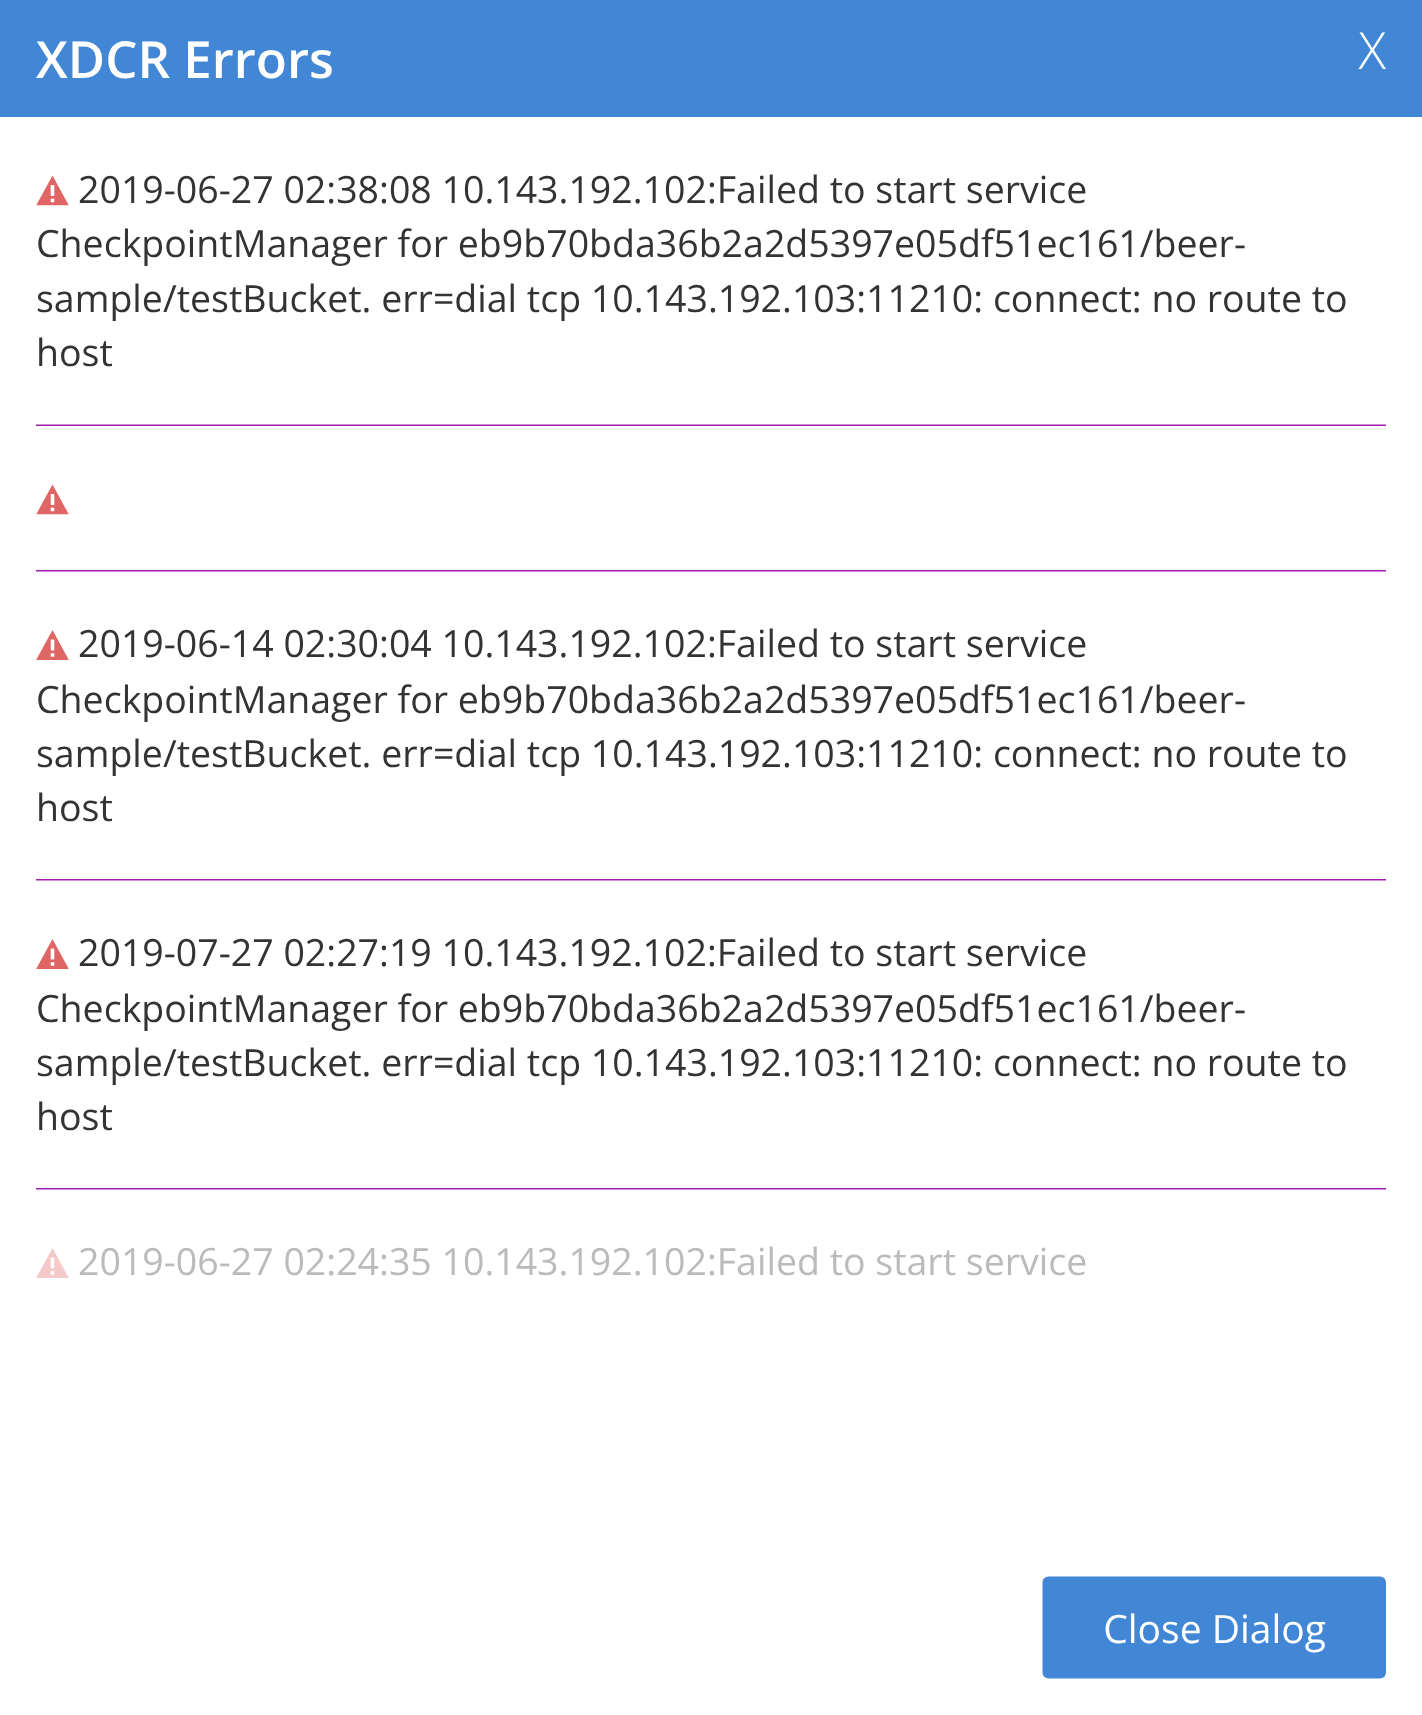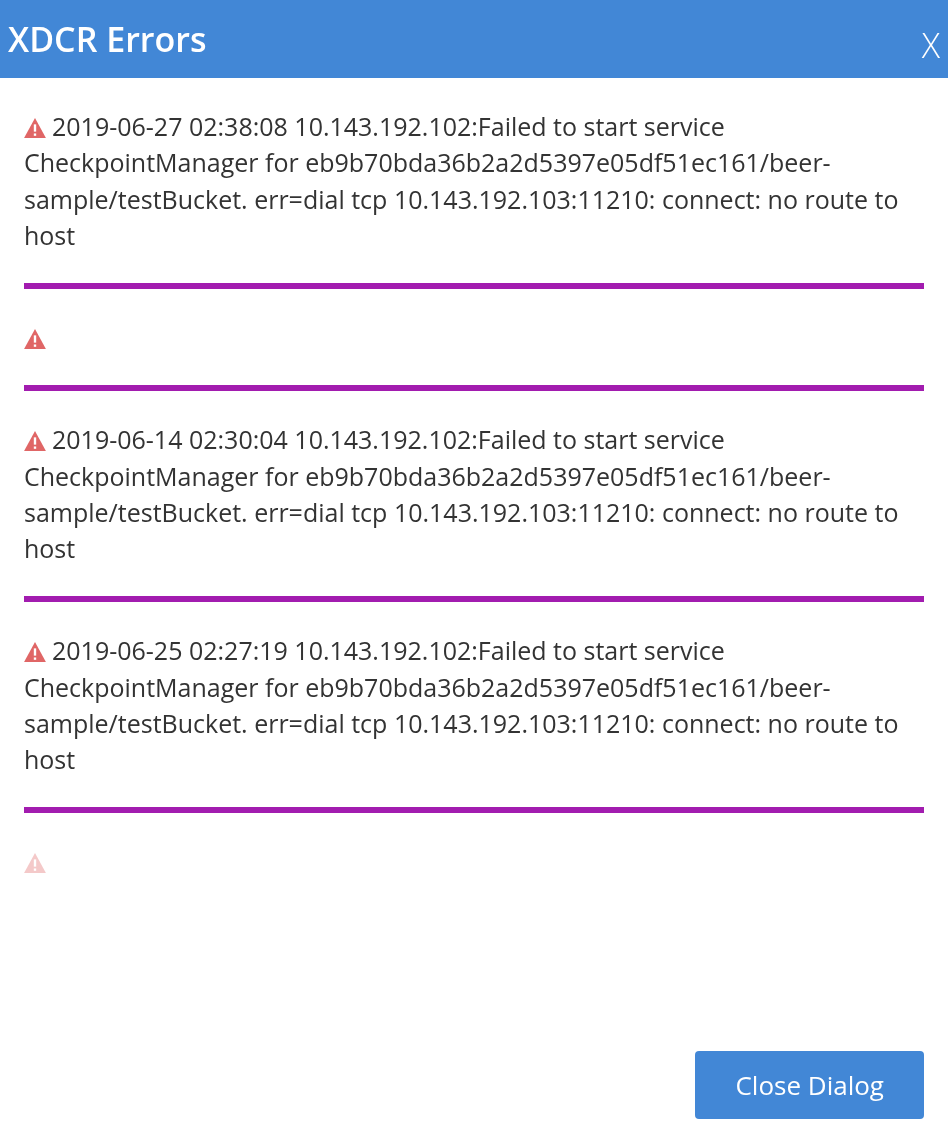--- a/index.html
+++ b/index.html
@@ -12,24 +12,24 @@
       background: #ffffff;
       width: 948px;
       height: 1143px;
       display: flex;
       flex-direction: column;
       overflow: hidden;
     }
     .dialog-header {
       background: #4287d6;
       color: #ffffff;
-      padding: 16px 8px;
+      padding: 16px 24px;
       display: flex;
       justify-content: space-between;
-      align-items: flex-end;
+      align-items: flex-start;
       flex-shrink: 0;
     }
     .dialog-title {
       font-size: 34px;
       font-weight: 600;
     }
     .close-x {
       font-size: 34px;
       font-weight: 300;
       cursor: pointer;
@@ -37,21 +37,21 @@
       line-height: 1;
     }
     .dialog-body {
       flex: 1;
       overflow-y: auto;
       padding: 0 24px;
       position: relative;
     }
     .error-item {
       padding: 30px 0;
-      border-bottom: 6px solid #a21caf;
+      border-bottom: 1px solid #a21caf;
       font-size: 25px;
       line-height: 1.45;
       color: #333333;
     }
     .error-item:last-child {
       border-bottom: none;
     }
     .warning-icon {
       display: inline-block;
       width: 22px;
@@ -122,29 +122,29 @@
     </span><span>2019-06-14 02:30:04 10.143.192.102:Failed to start service CheckpointManager for eb9b70bda36b2a2d5397e05df51ec161/beer-sample/testBucket. err=dial tcp 10.143.192.103:11210: connect: no route to host</span>
   </div>
 
   <div class="error-item">
     <span class="warning-icon">
       <svg viewBox="0 0 24 22" width="22" height="20">
         <path d="M12 0 L24 22 L0 22 Z" fill="#e06666"></path>
         <rect x="10.7" y="7" width="2.6" height="8" fill="#ffffff"></rect>
         <rect x="10.7" y="17" width="2.6" height="2.6" fill="#ffffff"></rect>
       </svg>
-    </span><span>2019-06-25 02:27:19 10.143.192.102:Failed to start service CheckpointManager for eb9b70bda36b2a2d5397e05df51ec161/beer-sample/testBucket. err=dial tcp 10.143.192.103:11210: connect: no route to host</span>
+    </span><span>2019-07-27 02:27:19 10.143.192.102:Failed to start service CheckpointManager for eb9b70bda36b2a2d5397e05df51ec161/beer-sample/testBucket. err=dial tcp 10.143.192.103:11210: connect: no route to host</span>
   </div>
 
   <div class="error-item fade-bottom">
     <span class="warning-icon" style="opacity:0.35">
       <svg viewBox="0 0 24 22" width="22" height="20">
         <path d="M12 0 L24 22 L0 22 Z" fill="#e06666"></path>
         <rect x="10.7" y="7" width="2.6" height="8" fill="#ffffff"></rect>
         <rect x="10.7" y="17" width="2.6" height="2.6" fill="#ffffff"></rect>
       </svg>
-    </span>
+    </span><span>2019-06-27 02:24:35 10.143.192.102:Failed to start service</span>
   </div>
 </div>
 
 <div class="dialog-footer">
   <button class="close-button">Close Dialog</button>
 </div>
 
 </body></html>

